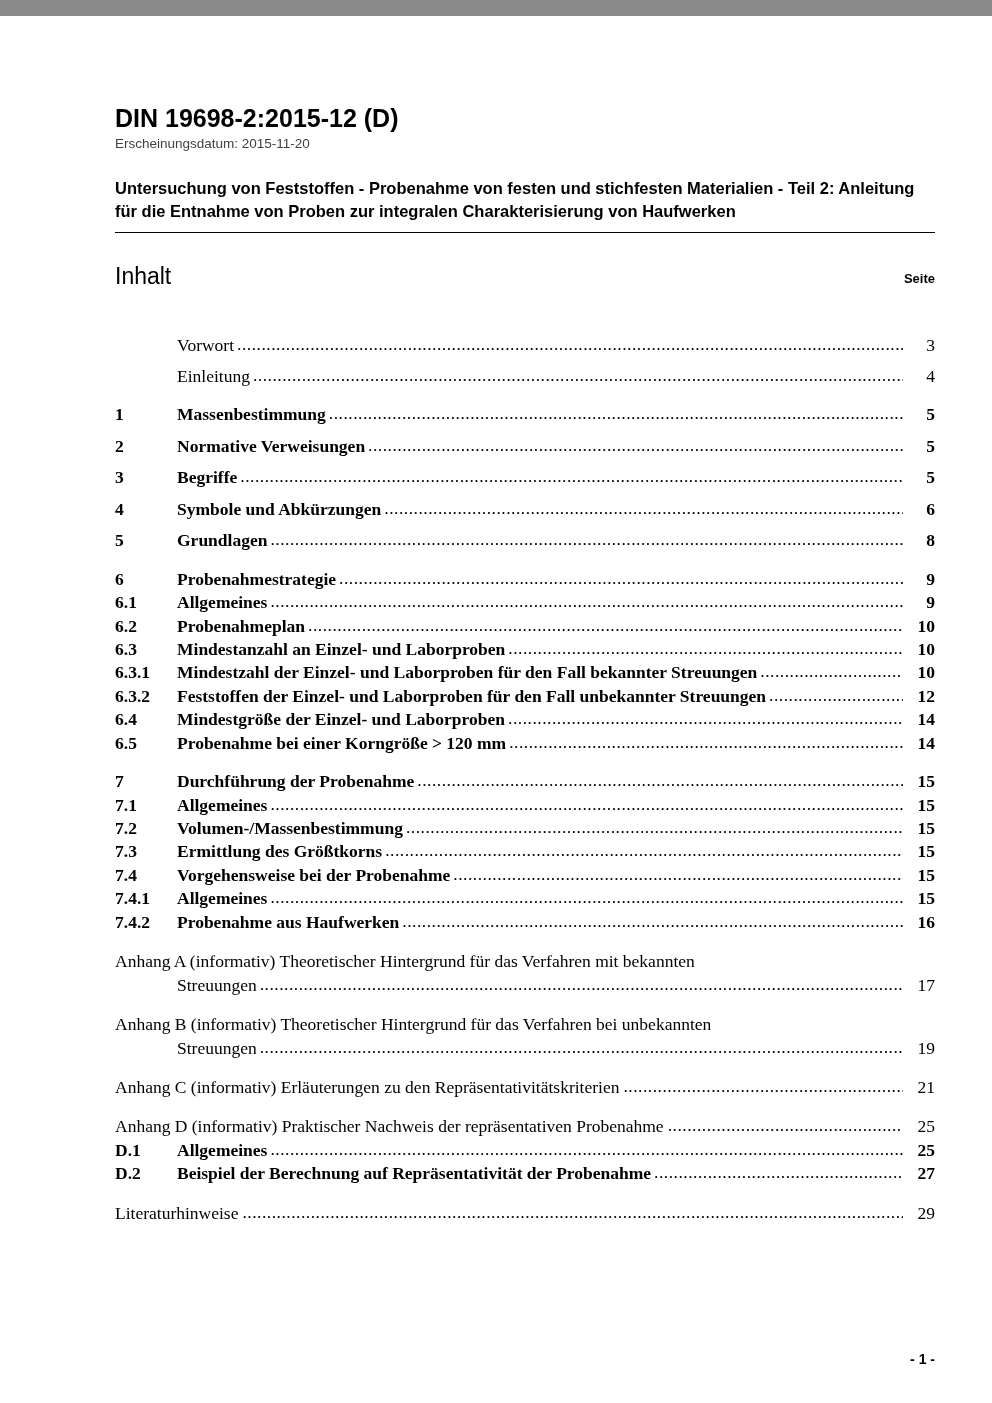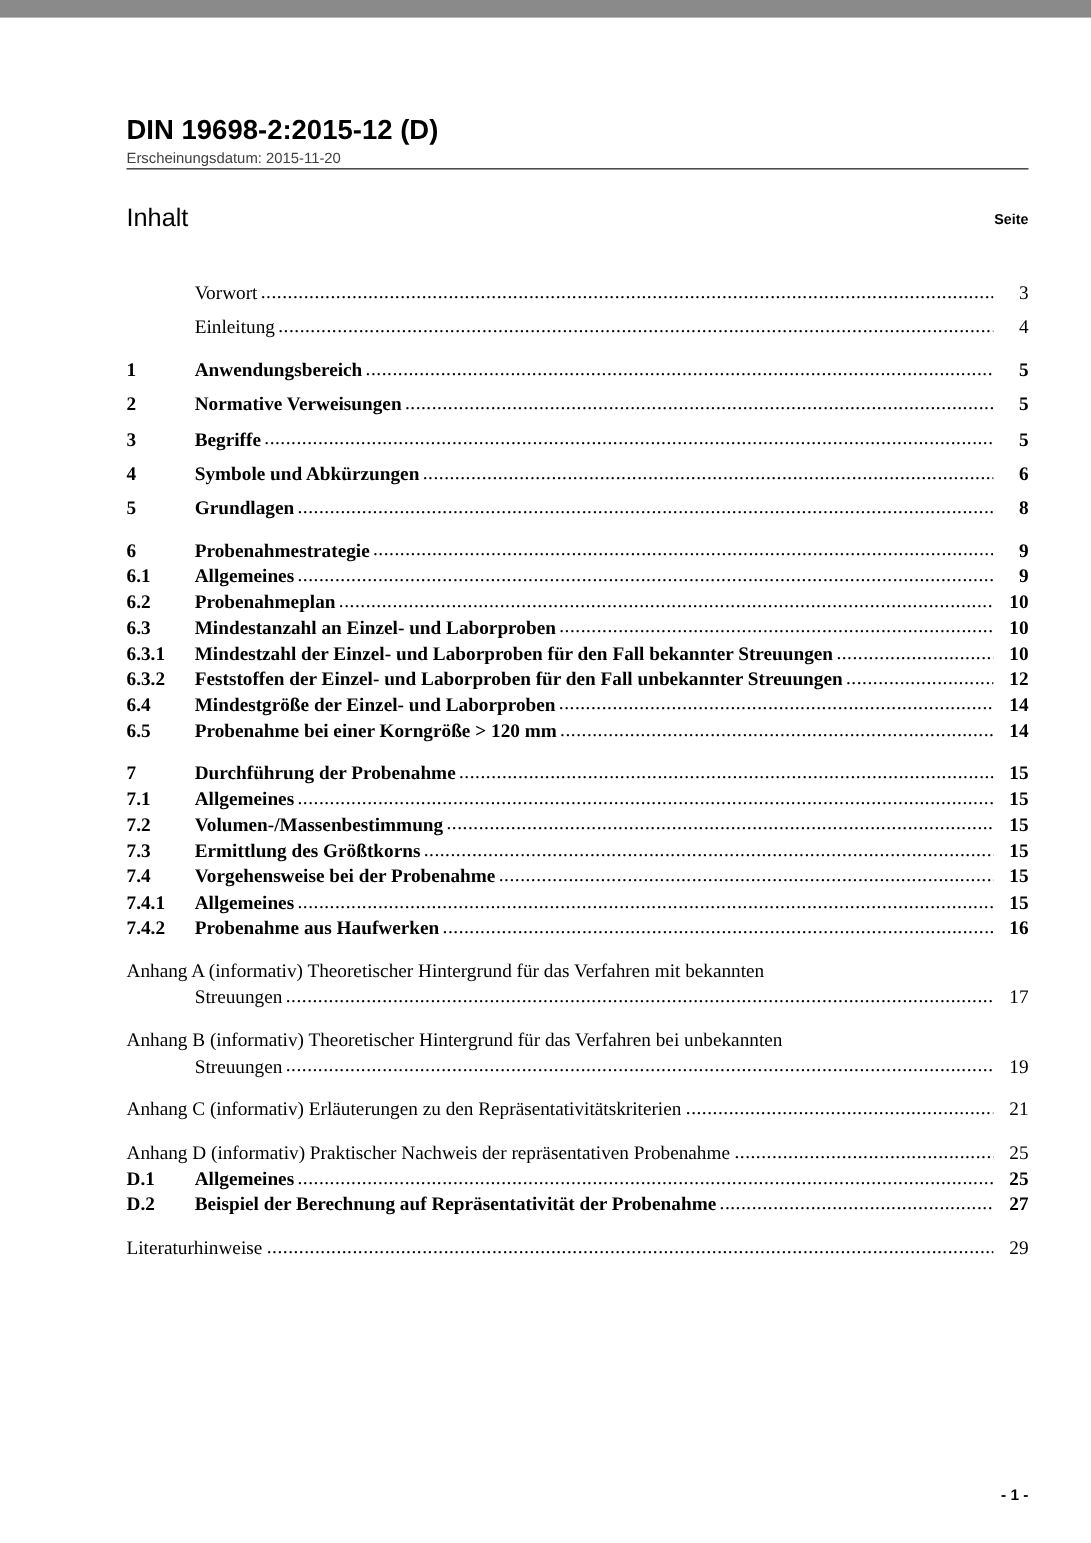--- a/index.html
+++ b/index.html
@@ -138,20 +138,21 @@
 </style>
 </head>
 <body>
 
 <div class="page">
   <div class="content">
 
     <div class="doc-number">DIN 19698-2:2015-12 (D)</div>
     <div class="doc-date">Erscheinungsdatum: 2015-11-20</div>
 
+    <div class="doc-title">Untersuchung von Feststoffen - Probenahme von festen und stichfesten Materialien - Teil 2: Anleitung für die Entnahme von Proben zur integralen Charakterisierung von Haufwerken</div>
     <div class="rule"></div>
 
     <div class="toc-head">
       <div class="inhalt">Inhalt</div>
       <div class="seite">Seite</div>
     </div>
 
     <div class="toc" id="toc-list">
         <div class="toc-row">
           <span class="num"></span>
@@ -160,21 +161,21 @@
           <span class="pg">3</span>
         </div>
         <div class="toc-row gap-small">
           <span class="num"></span>
           <span class="label">Einleitung</span>
           <span class="dots">........................................................................................................................................................................................................</span>
           <span class="pg">4</span>
         </div>
         <div class="toc-row bold gap-top">
           <span class="num">1</span>
-          <span class="label">Anwendungsbereich</span>
+          <span class="label">Massenbestimmung</span>
           <span class="dots">........................................................................................................................................................................................................</span>
           <span class="pg">5</span>
         </div>
         <div class="toc-row bold gap-small">
           <span class="num">2</span>
           <span class="label">Normative Verweisungen</span>
           <span class="dots">........................................................................................................................................................................................................</span>
           <span class="pg">5</span>
         </div>
         <div class="toc-row bold gap-small">

